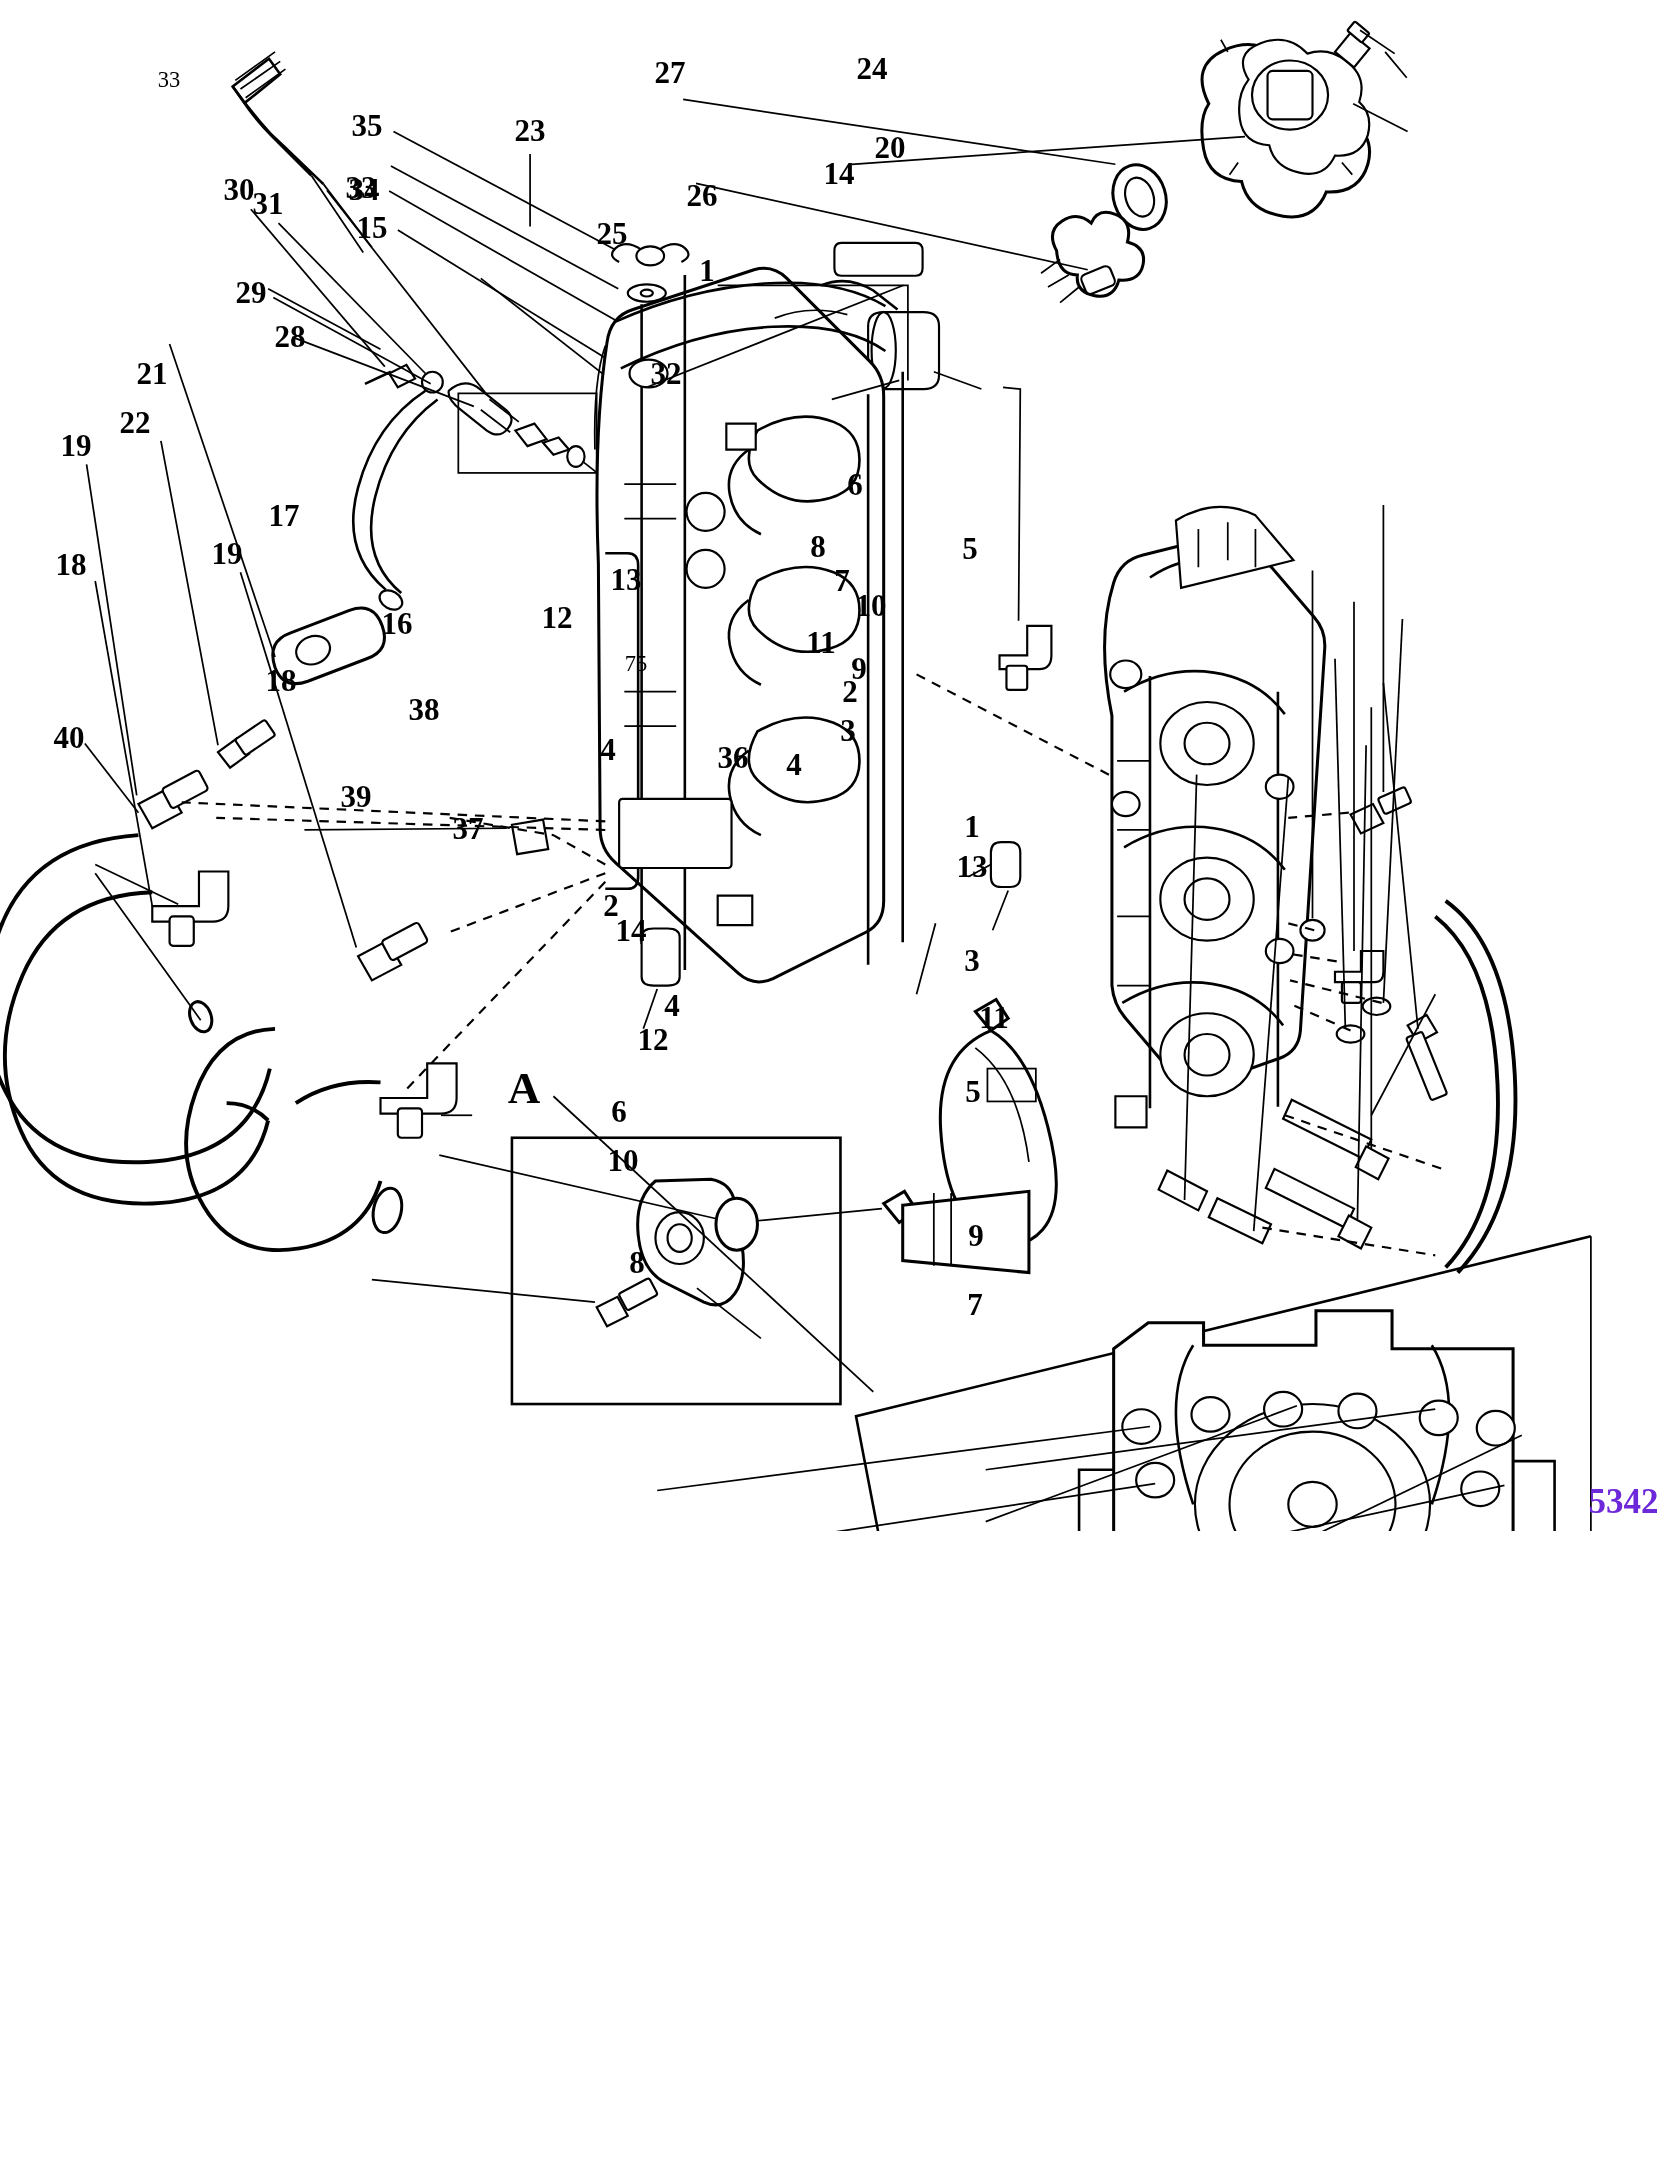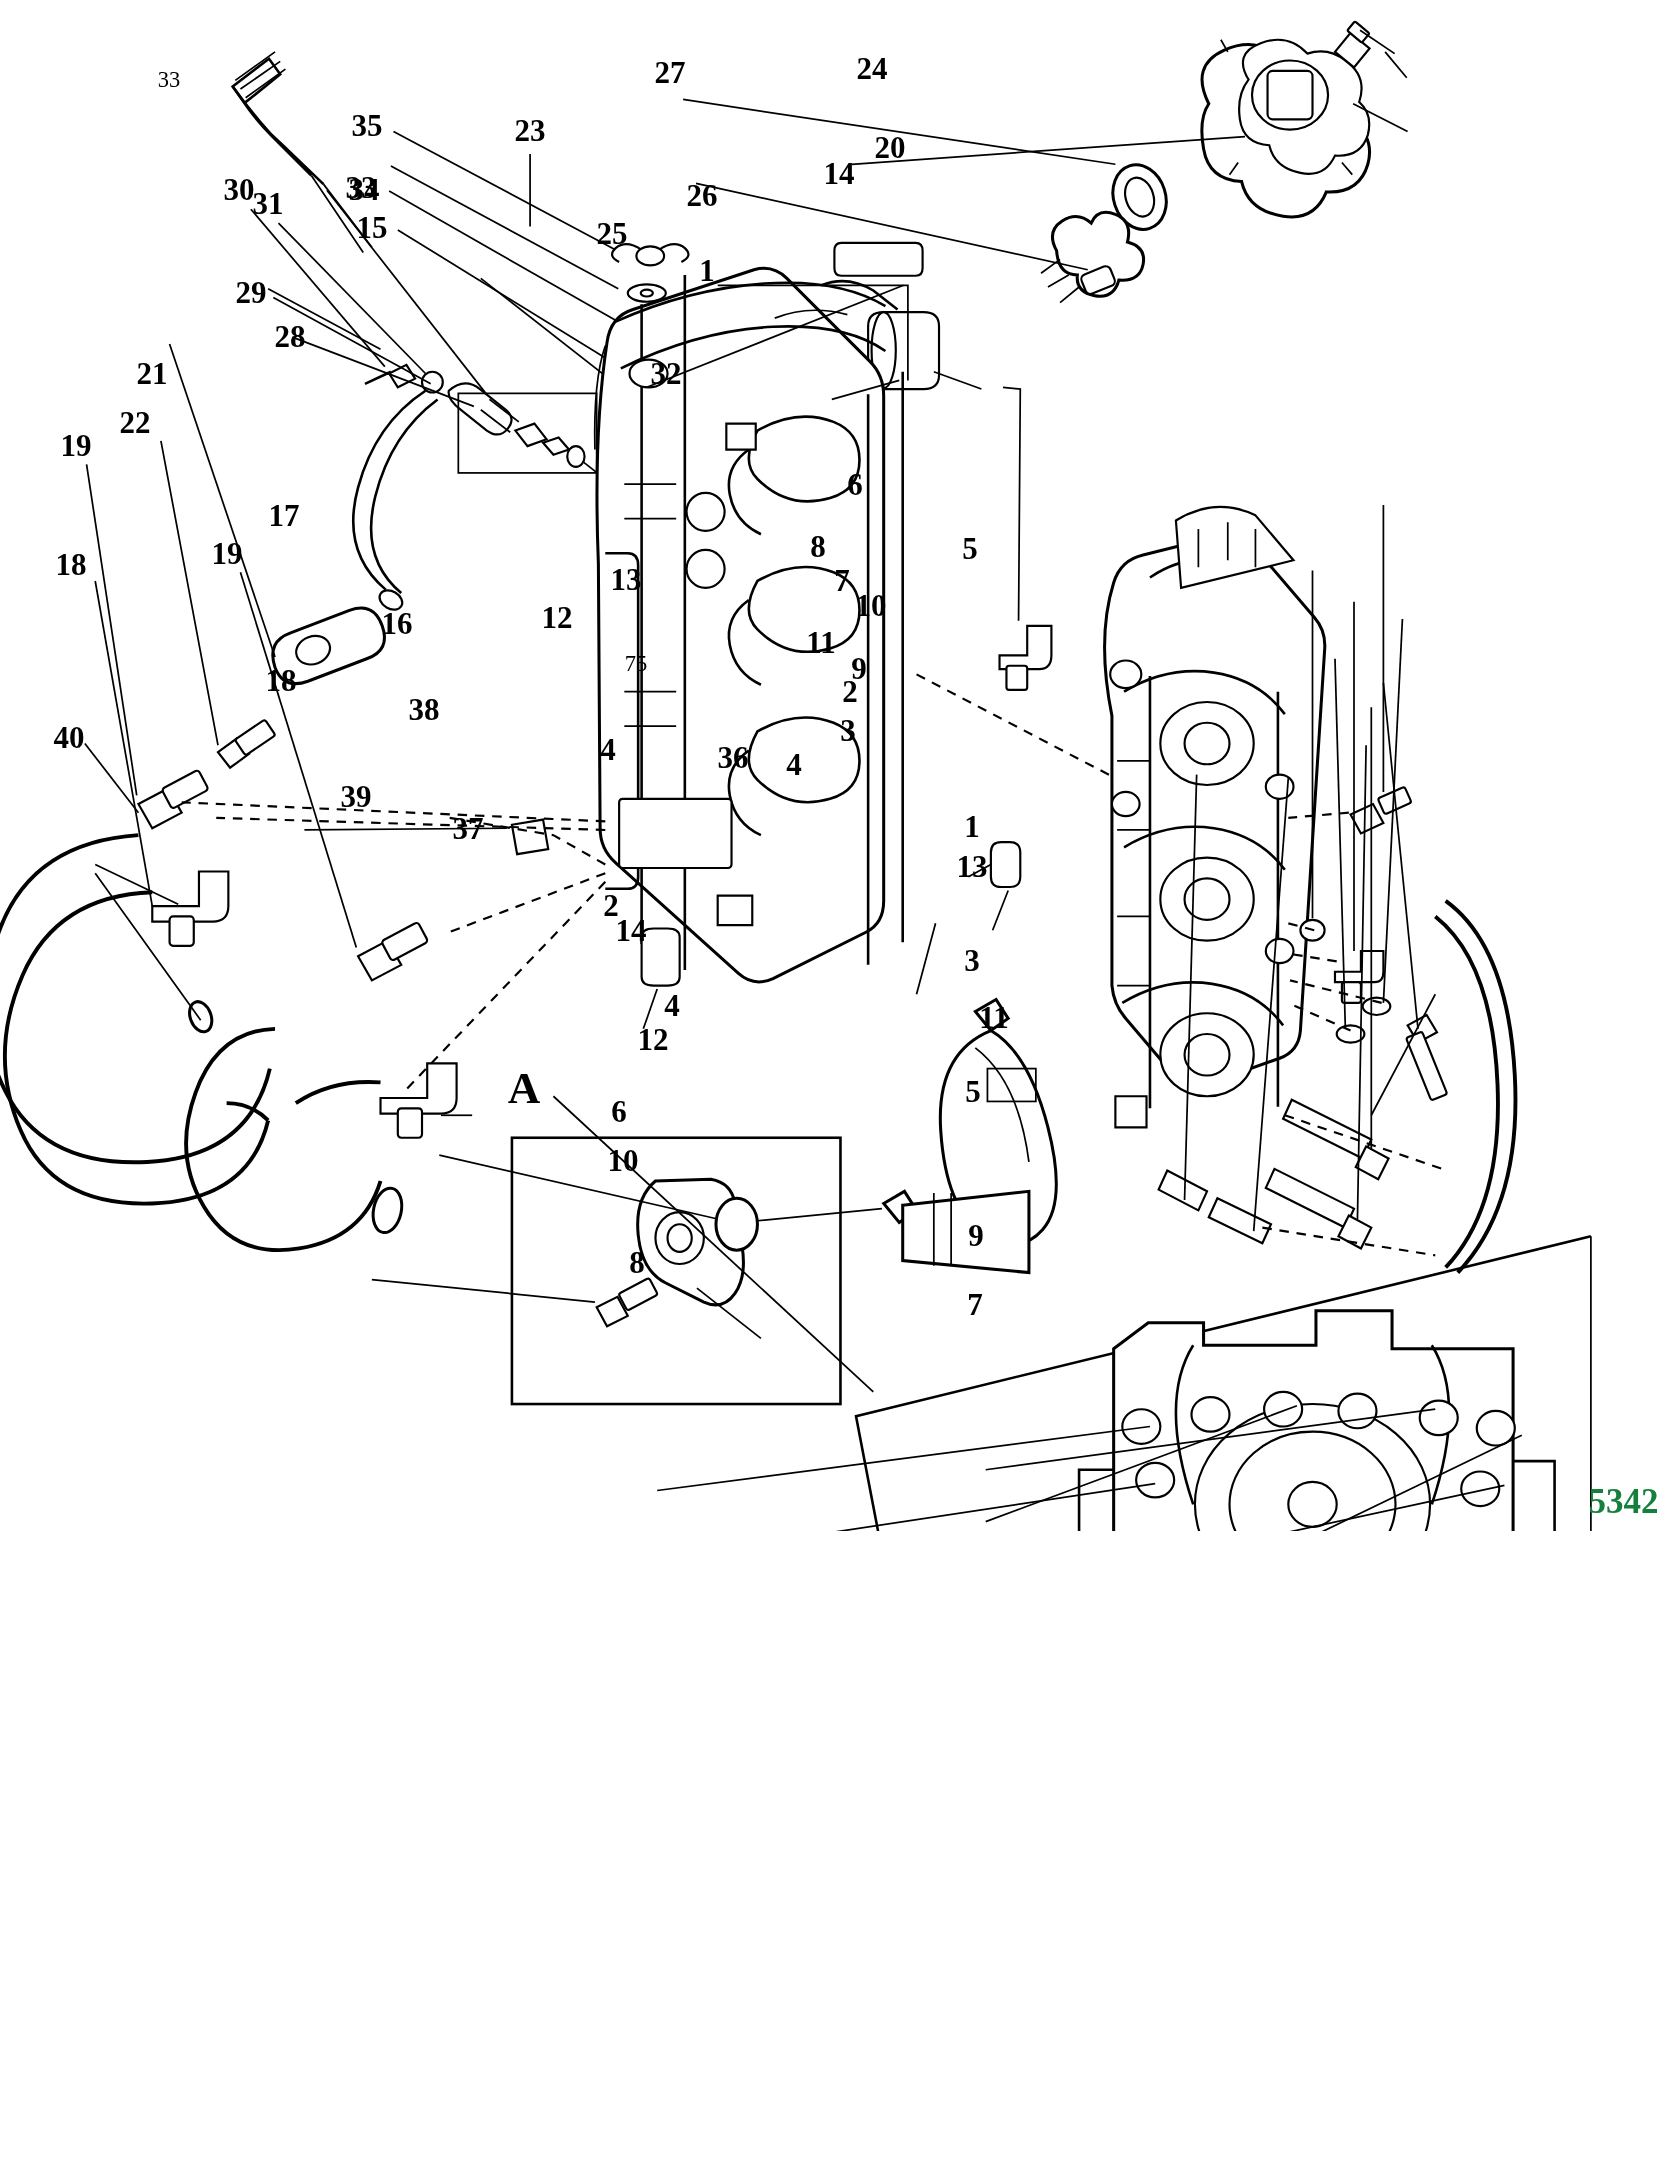--- a/index.html
+++ b/index.html
@@ -41,21 +41,21 @@
   .callout.large {
     font-size: 45px;
   }
   #sheet-number {
     position: absolute;
     right: 15.6px;
     bottom: 8.6px;
     font-family: "Liberation Serif", serif;
     font-size: 35px;
     font-weight: bold;
-    color: #15803d;
+    color: #6d28d9;
   }
   .ln { stroke: #000; fill: none; }
   .thin { stroke-width: 2; }
   .med { stroke-width: 3; }
   .thick { stroke-width: 4.5; }
   .dash { stroke-dasharray: 11 9; stroke-width: 2.5; }
   .wh { fill: #ffffff; stroke: #000; stroke-width: 2.5; }
   .wh3 { fill: #ffffff; stroke: #000; stroke-width: 3.5; }
   .nf { fill: none; }
 </style>

